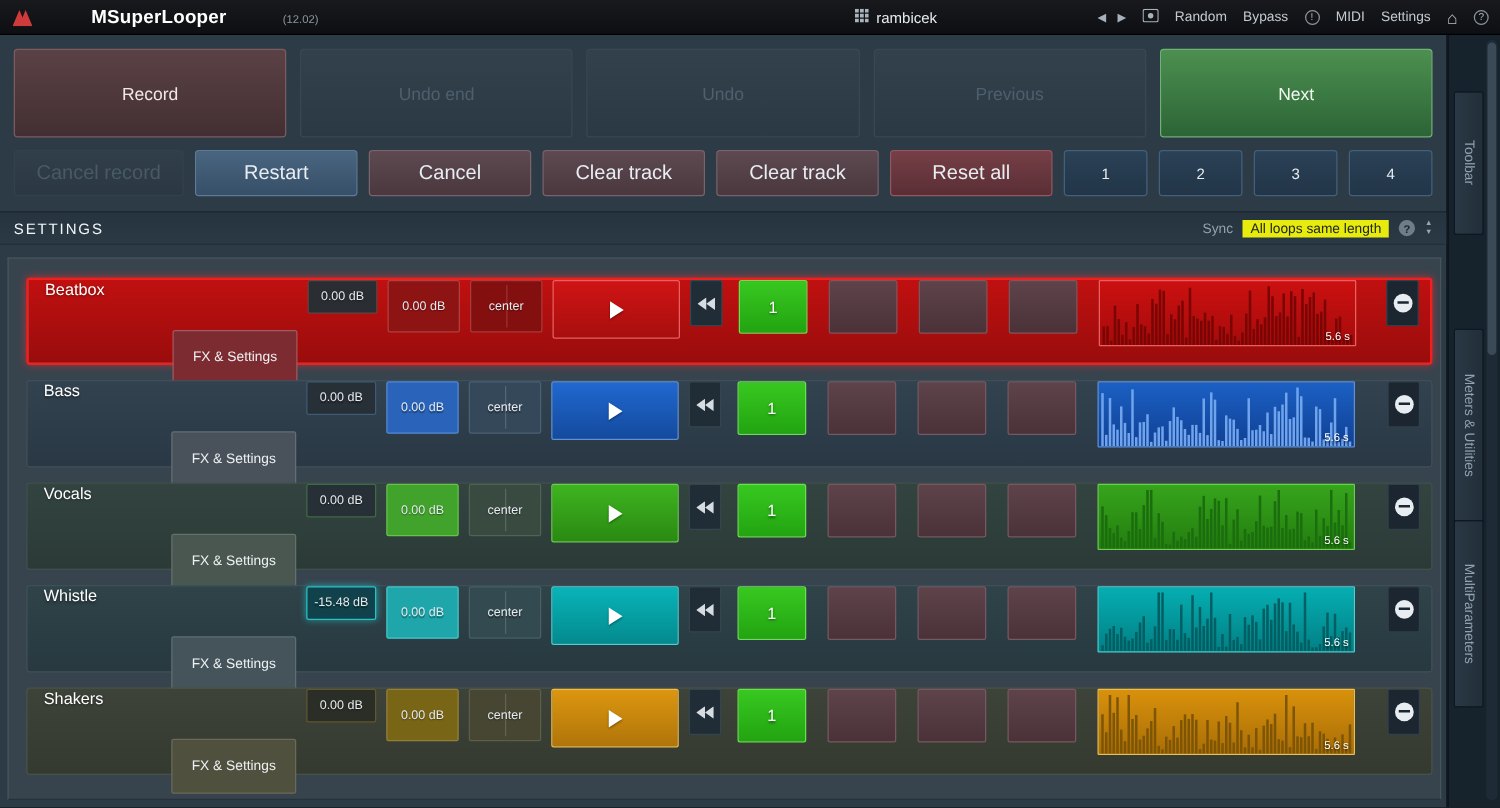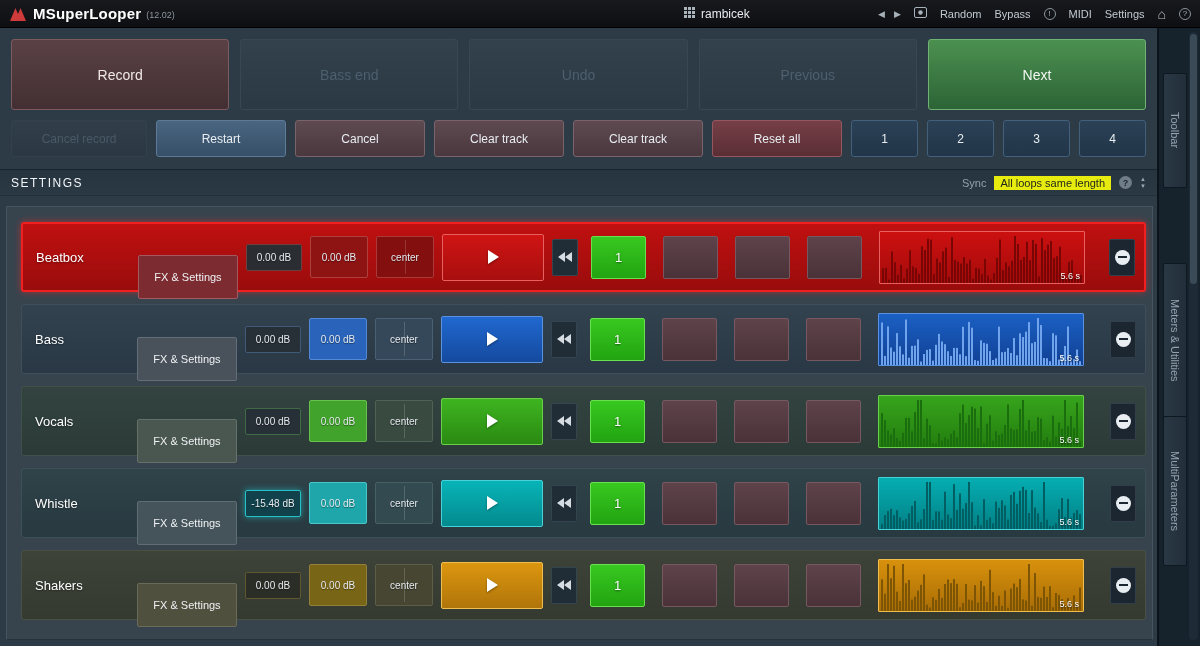--- a/index.html
+++ b/index.html
@@ -3,21 +3,21 @@
 <meta charset="utf-8">
 <style>
   * { box-sizing: border-box; margin: 0; padding: 0; }
   html,body { background:#1a1a1a; }
   body { font-family:"Liberation Sans", sans-serif; }
   .app { position:relative; width:1200px; height:646px; background:#0d1218; overflow:hidden; }
 
   
   .topbar { position:absolute; top:0; left:0; width:100%; height:28px;
     background:linear-gradient(#17191c,#0d0f12); display:flex; align-items:center;
-    color:#cfd6dc; z-index:5; border-bottom:1px solid #000; }
+    color:#cfd6dc; z-index:5; border-bottom:1px solid #000;gap:40px; }
   .logo { margin:0 7px 0 10px; display:flex; }
   .app-title { font-size:15px; font-weight:bold; color:#fff; letter-spacing:.2px; }
   .app-version { font-size:9px; color:#8d979f; margin-left:5px; margin-top:2px; }
   .preset { position:absolute; left:684px; display:flex; align-items:center; gap:6px;
     font-size:12px; color:#e6ebef; }
   .top-right { position:absolute; right:9px; display:flex; align-items:center; gap:13px;
     font-size:11px; color:#c2cad1; }
   .arrows { display:flex; gap:9px; font-size:9px; color:#a7b1b9; }
   .tb-circle { width:12px; height:12px; border-radius:50%; border:1px solid #8a949c;
     color:#aeb8c0; font-size:8px; display:flex; align-items:center; justify-content:center; }
@@ -29,21 +29,21 @@
   .toolbar-section { padding:11px 11px 0 11px; }
   .big-row { display:flex; gap:11px; height:71px; }
   .big-btn { flex:1; display:flex; align-items:center; justify-content:center;
     font-size:14px; border-radius:3px; border:1px solid #3a4753;
     background:linear-gradient(#35434f,#2c3a46); color:#e8edf1; }
   .style-dim { color:#4e5f6d; background:linear-gradient(#33414d,#2b3945); }
   .style-record { background:linear-gradient(#5a4145,#432f33); border-color:#7c5b5e; color:#f0e8e8; }
   .style-next { background:linear-gradient(#4c9050,#2c6436); border-color:#70b274; color:#f2f7f2; }
 
   .small-row { display:flex; gap:9px; height:37px; margin-top:10px; }
-  .sm-btn { display:flex; align-items:center; justify-content:center; font-size:12px;
+  .sm-btn { display:flex; align-items:center; justify-content:center; font-size:16px;
     border-radius:3px; border:1px solid transparent; color:#e8edf1; }
   .sm-ghost { width:136px; color:#495966; background:linear-gradient(rgba(255,255,255,.02),rgba(0,0,0,.05)); border-color:#33414d; }
   .sm-blue  { width:130px; background:linear-gradient(#49657f,#374f69); border-color:#5d7b99; }
   .sm-mauve { width:130px; background:linear-gradient(#5e4950,#4a383e); border-color:#7a636b; }
   .sm-red   { width:130px; background:linear-gradient(#763f47,#5a2e35); border-color:#95565e; }
   .sm-num   { width:67px; background:linear-gradient(#2b4155,#223549); border-color:#42607a; font-size:12px; }
 
   .settings-bar { margin-top:12px; height:27px;
     background:linear-gradient(#26343f,#2b3945);
     border-top:1px solid #18242e; border-bottom:1px solid #232f3a;
@@ -53,21 +53,21 @@
   .sync-label { font-size:11px; color:#93a1ac; }
   .sync-value { background:#e8ec0e; color:#20261c; font-size:11px; padding:1px 6px; }
   .help-circle { width:13px; height:13px; border-radius:50%; background:#6f7d88; color:#1d242a;
     font-size:9px; font-weight:bold; display:flex; align-items:center; justify-content:center; }
   .spinner { display:flex; flex-direction:column; line-height:6px; font-size:6px; color:#9aa6b0; gap:1px; }
 
   
   .tracks-panel { margin:10px 4px 0 6px; height:434px; background:#37444e;
     border:1px solid #46545e; border-bottom-color:#27323a;
     padding:15px 6px 0 14px; display:flex; flex-direction:column; gap:12px; }
-  .track { display:flex; align-items:center; height:70px; border-radius:3px;
+  .track { display:flex; align-items:flex-start; height:70px; border-radius:3px;
     border:1px solid #3d4b56; padding:0 9px; gap:8px; }
   .track.selected { border-width:2px; box-shadow:0 0 7px rgba(255,40,40,.55); }
   .t-name { width:98px; font-size:13px; color:#fff; padding-left:4px;
     text-shadow:0 1px 2px rgba(0,0,0,.4); }
   .t-fx { width:100px; height:44px; display:flex; align-items:center; justify-content:center;
     font-size:11px; color:#eef1f3; border:1px solid; border-radius:2px;margin-top:40px; }
   .t-box { display:flex; align-items:center; justify-content:center; font-size:10px;
     color:#e6ebef; border:1px solid; border-radius:2px; text-shadow:0 1px 1px rgba(0,0,0,.45); }
   .t-db1 { width:56px; height:27px; }
   .t-db2 { width:58px; height:42px; }
@@ -161,21 +161,21 @@
       <span>Settings</span>
       <span class="home-glyph">⌂</span>
       <span class="tb-circle">?</span>
     </div>
   </div>
 
   <div class="content">
     <div class="toolbar-section">
       <div class="big-row">
           <div class="big-btn style-record">Record</div>
-          <div class="big-btn style-dim">Bass end</div>
+          <div class="big-btn style-dim">Undo end</div>
           <div class="big-btn style-dim">Undo</div>
           <div class="big-btn style-dim">Previous</div>
           <div class="big-btn style-next">Next</div>
         </div>
       <div class="small-row">
           <div class="sm-btn sm-ghost">Cancel record</div>
           <div class="sm-btn sm-blue">Restart</div>
           <div class="sm-btn sm-mauve">Cancel</div>
           <div class="sm-btn sm-mauve">Clear track</div>
           <div class="sm-btn sm-mauve">Clear track</div>

